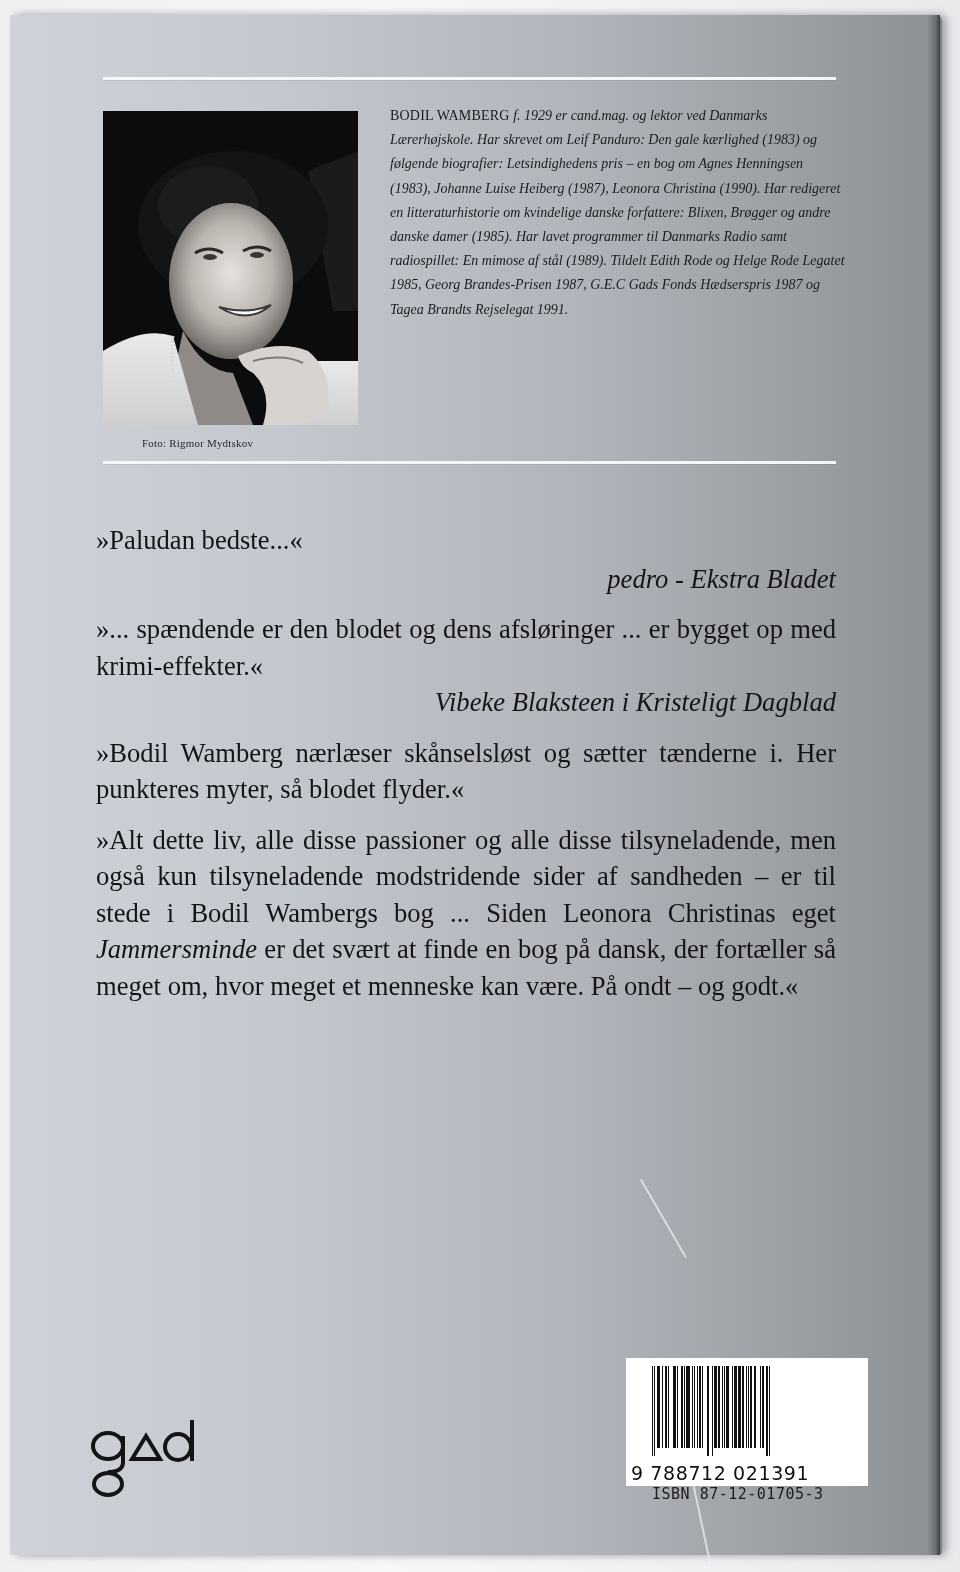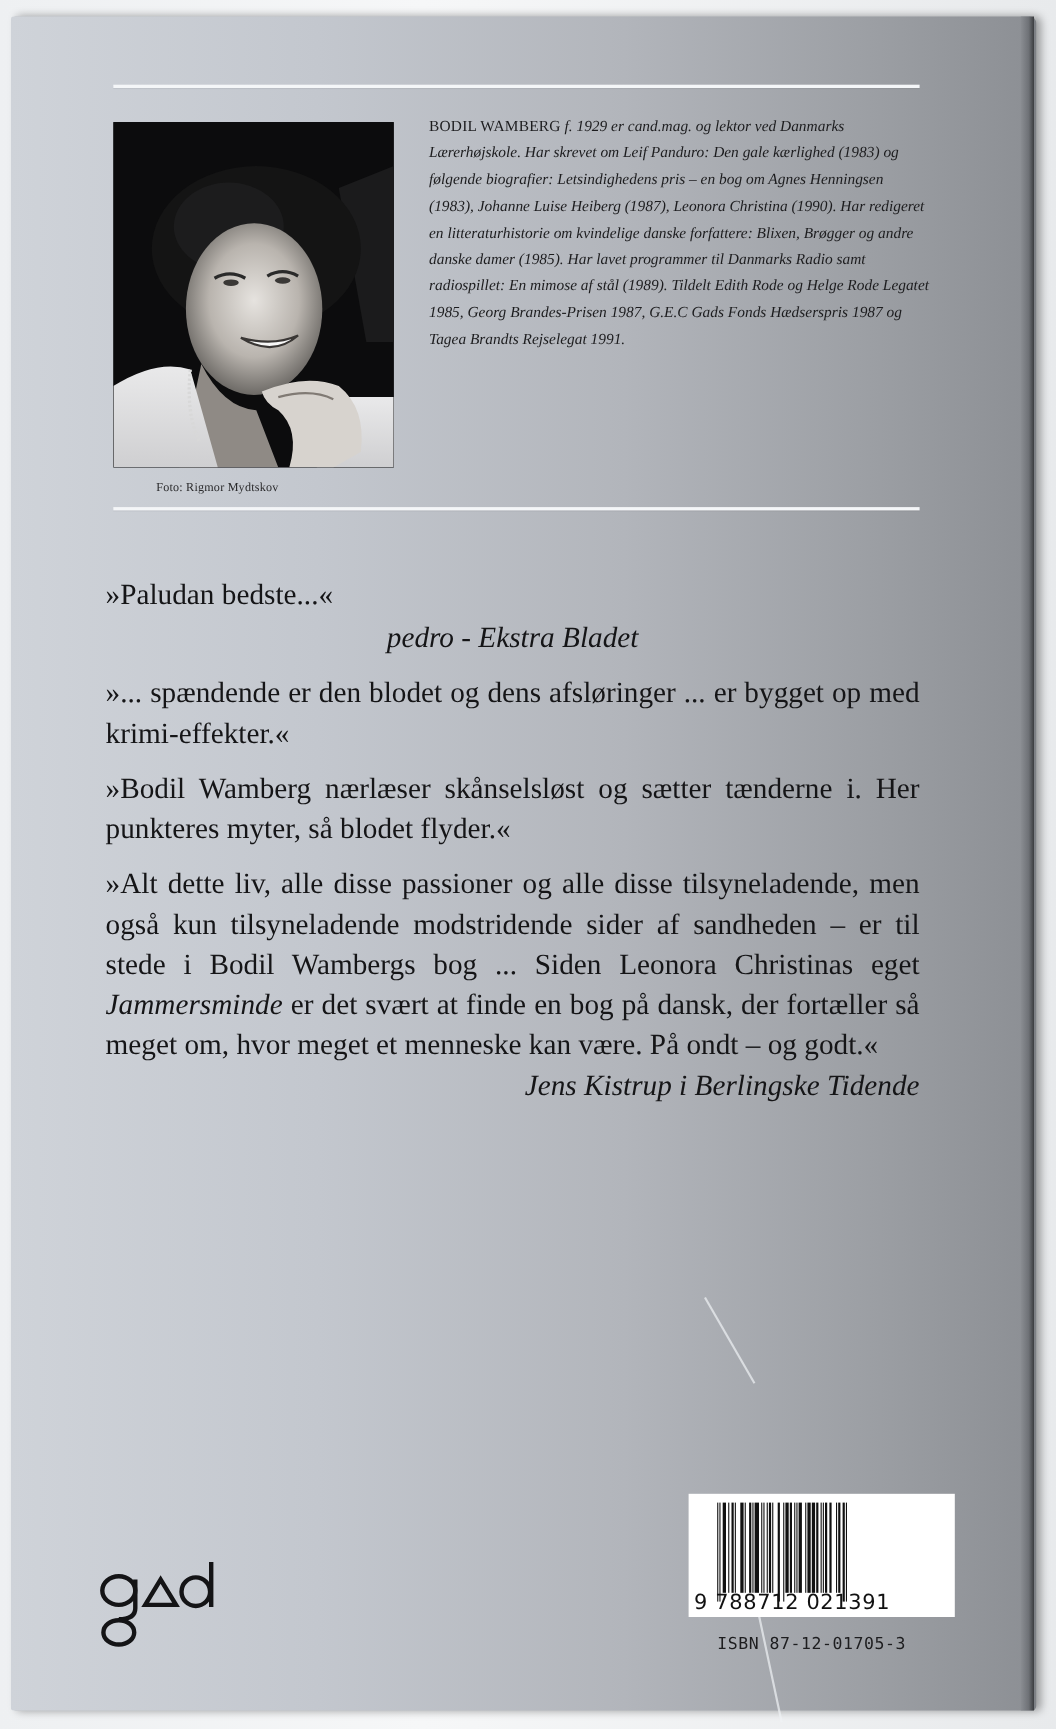--- a/index.html
+++ b/index.html
@@ -44,21 +44,21 @@
   .quotes {
     position:absolute; left:96px; top:522px; width:740px;
     font-size:26.6px; line-height:36.5px; color:#151517;
   }
   .quote { margin:0; }
   .quote-text { text-align:justify; text-align-last:left; }
   .source { text-align:right; font-style:italic; }
   .q1 .source { margin-top:1px; }
   .gap { height:14px; }
   .barcode-box {
-    position:absolute; left:626px; top:1358px; width:242px; height:112px;
+    position:absolute; left:626px; top:1358px; width:242px; height:128px;
     background:#ffffff;
   }
   .bars {
     position:absolute; left:26px; top:8px; width:200px; height:88px;
     display:flex; align-items:flex-start;
   }
   .bars span { display:block; height:82px; background:#111; }
   .bars span.g { height:90px; }
   .barcode-digits {
     position:absolute; left:5px; bottom:2px; width:232px;
@@ -128,34 +128,34 @@
   <span class="name">BODIL WAMBERG</span><span> f. 1929 er cand.mag. og lektor ved Danmarks Lærerhøjskole. Har skrevet om Leif Panduro: Den gale kærlighed (1983) og følgende biografier: Letsindighedens pris – en bog om Agnes Henningsen (1983), Johanne Luise Heiberg (1987), Leonora Christina (1990). Har redigeret en litteraturhistorie om kvindelige danske forfattere: Blixen, Brøgger og andre danske damer (1985). Har lavet programmer til Danmarks Radio samt radiospillet: En mimose af stål (1989). Tildelt Edith Rode og Helge Rode Legatet 1985, Georg Brandes-Prisen 1987, G.E.C Gads Fonds Hædserspris 1987 og Tagea Brandts Rejselegat 1991.</span>
 </div>
 
 <div class="caption">Foto: Rigmor Mydtskov</div>
 
 <div class="rule" style="left:103px; top:461px; width:733px;"></div>
 
 <div class="quotes">
   <div class="quote q1">
     <div class="quote-text">»Paludan bedste...«</div>
-    <div class="source" style="margin-top:2px;text-align:center;">pedro - Ekstra Bladet</div>
+    <div class="source" style="margin-top:2px;">pedro - Ekstra Bladet</div>
   </div>
   <div class="gap"></div>
   <div class="quote">
     <div class="quote-text">»... spændende er den blodet og dens afsløringer ... er bygget op med krimi-effekter.«</div>
+    <div class="source">Vibeke Blaksteen i Kristeligt Dagblad</div>
   </div>
   <div class="gap"></div>
   <div class="quote">
     <div class="quote-text">»Bodil Wamberg nærlæser skånselsløst og sætter tænderne i. Her punkteres myter, så blodet flyder.«</div>
   </div>
   <div class="gap"></div>
   <div class="quote">
     <div class="quote-text"><span>»Alt dette liv, alle disse passioner og alle disse tilsyneladende, men også kun tilsyneladende modstridende sider af sandheden – er til stede i Bodil Wambergs bog ... Siden Leonora Christinas eget </span><em>Jammersminde</em><span> er det svært at finde en bog på dansk, der fortæller så meget om, hvor meget et menneske kan være. På ondt – og godt.«</span></div>
-    <div class="source">Jens Kistrup i Berlingske Tidende</div>
   </div>
 </div>
 
 <div class="scratch" style="left:668px; top:1370px; height:200px; transform:rotate(-12deg);"></div>
 <div class="scratch" style="left:640px; top:1180px; height:90px; transform:rotate(-30deg);"></div>
 
 <div class="barcode-box">
   <div class="bars" id="bars">
       <span class="g" style="width: 1.15px;"></span>
       <span class="g" style="width: 1.15px; background: transparent;"></span>

